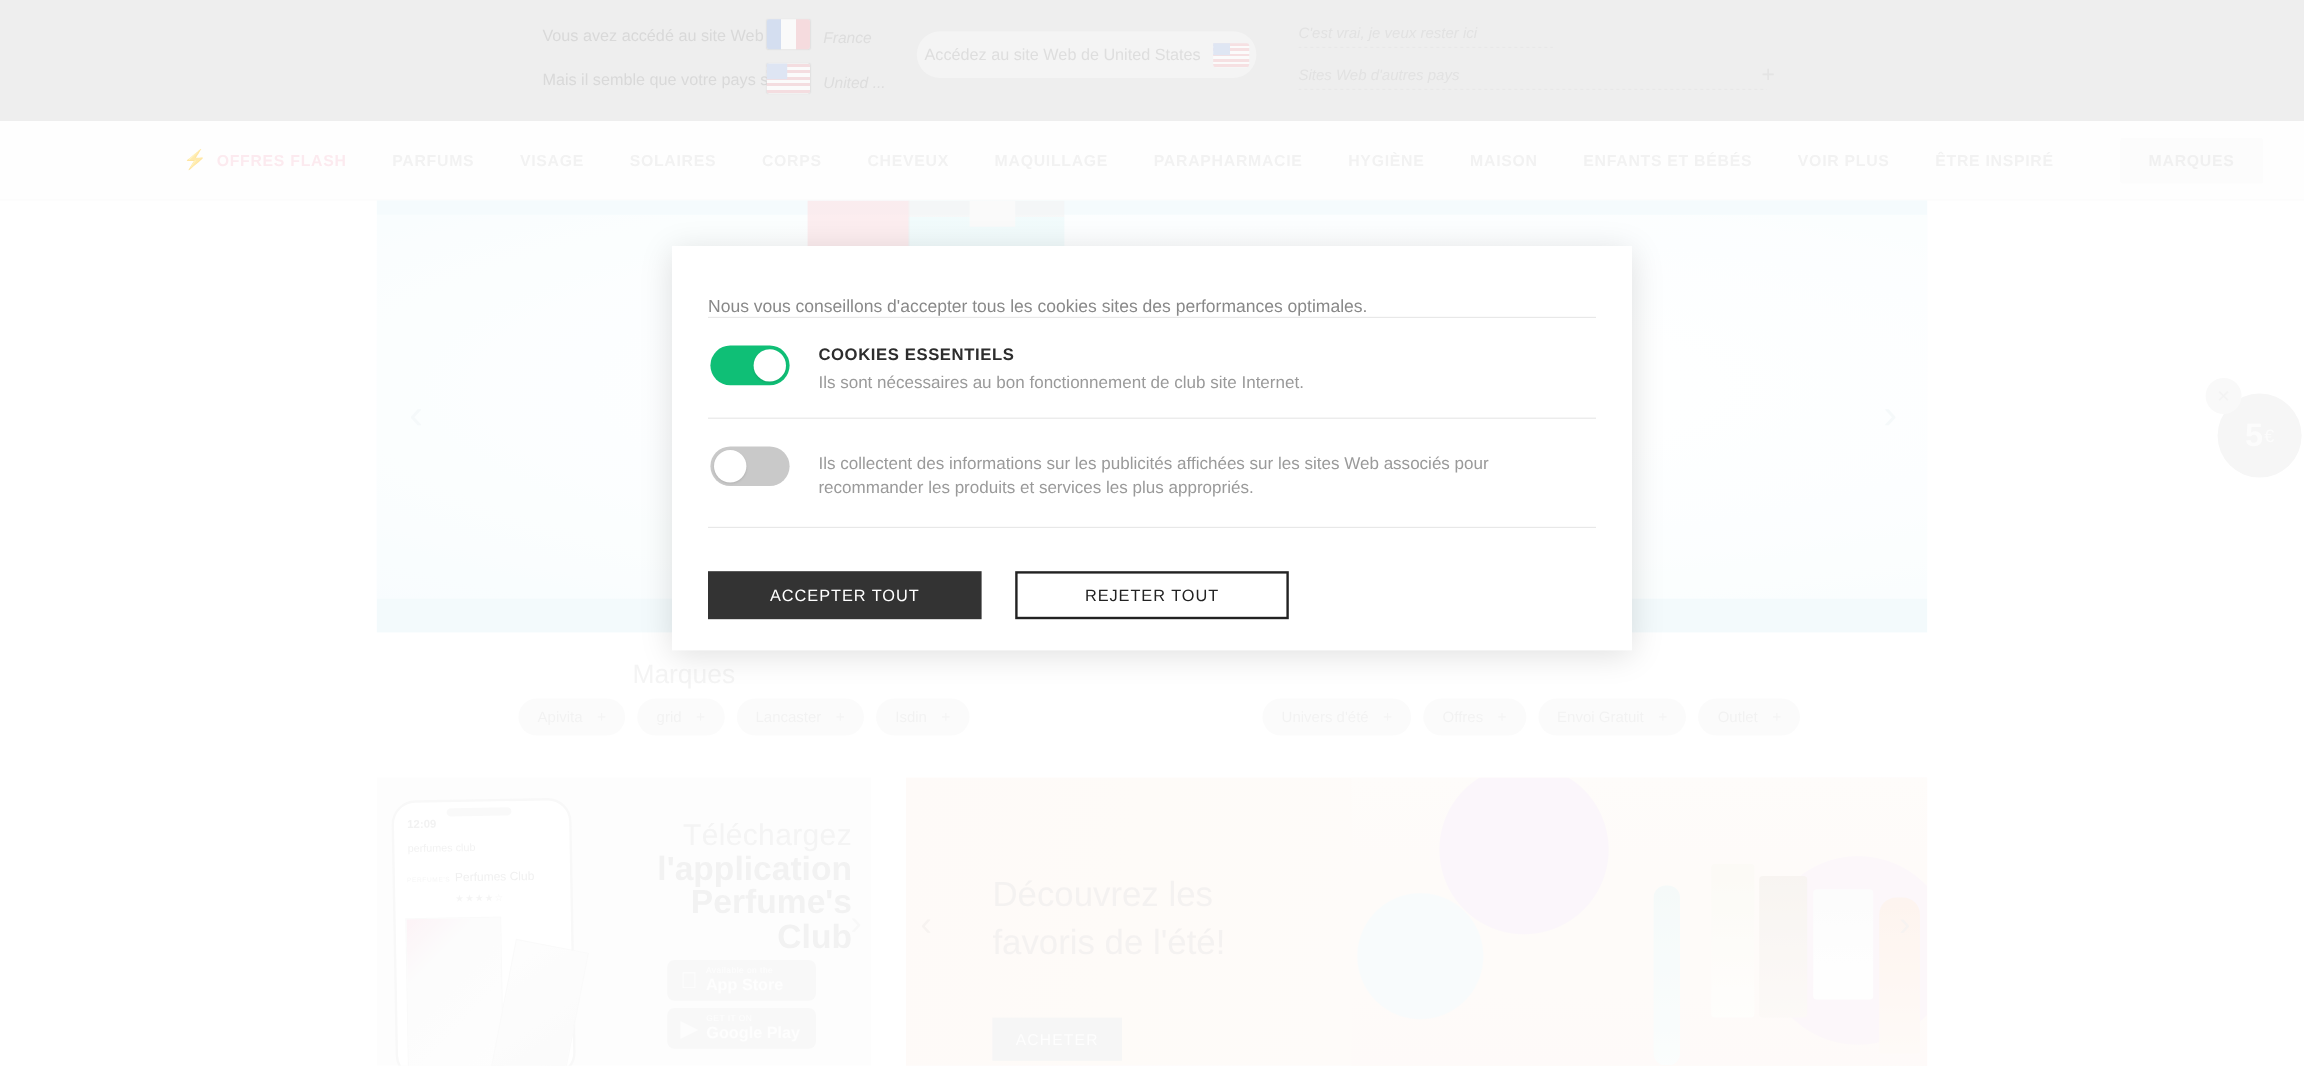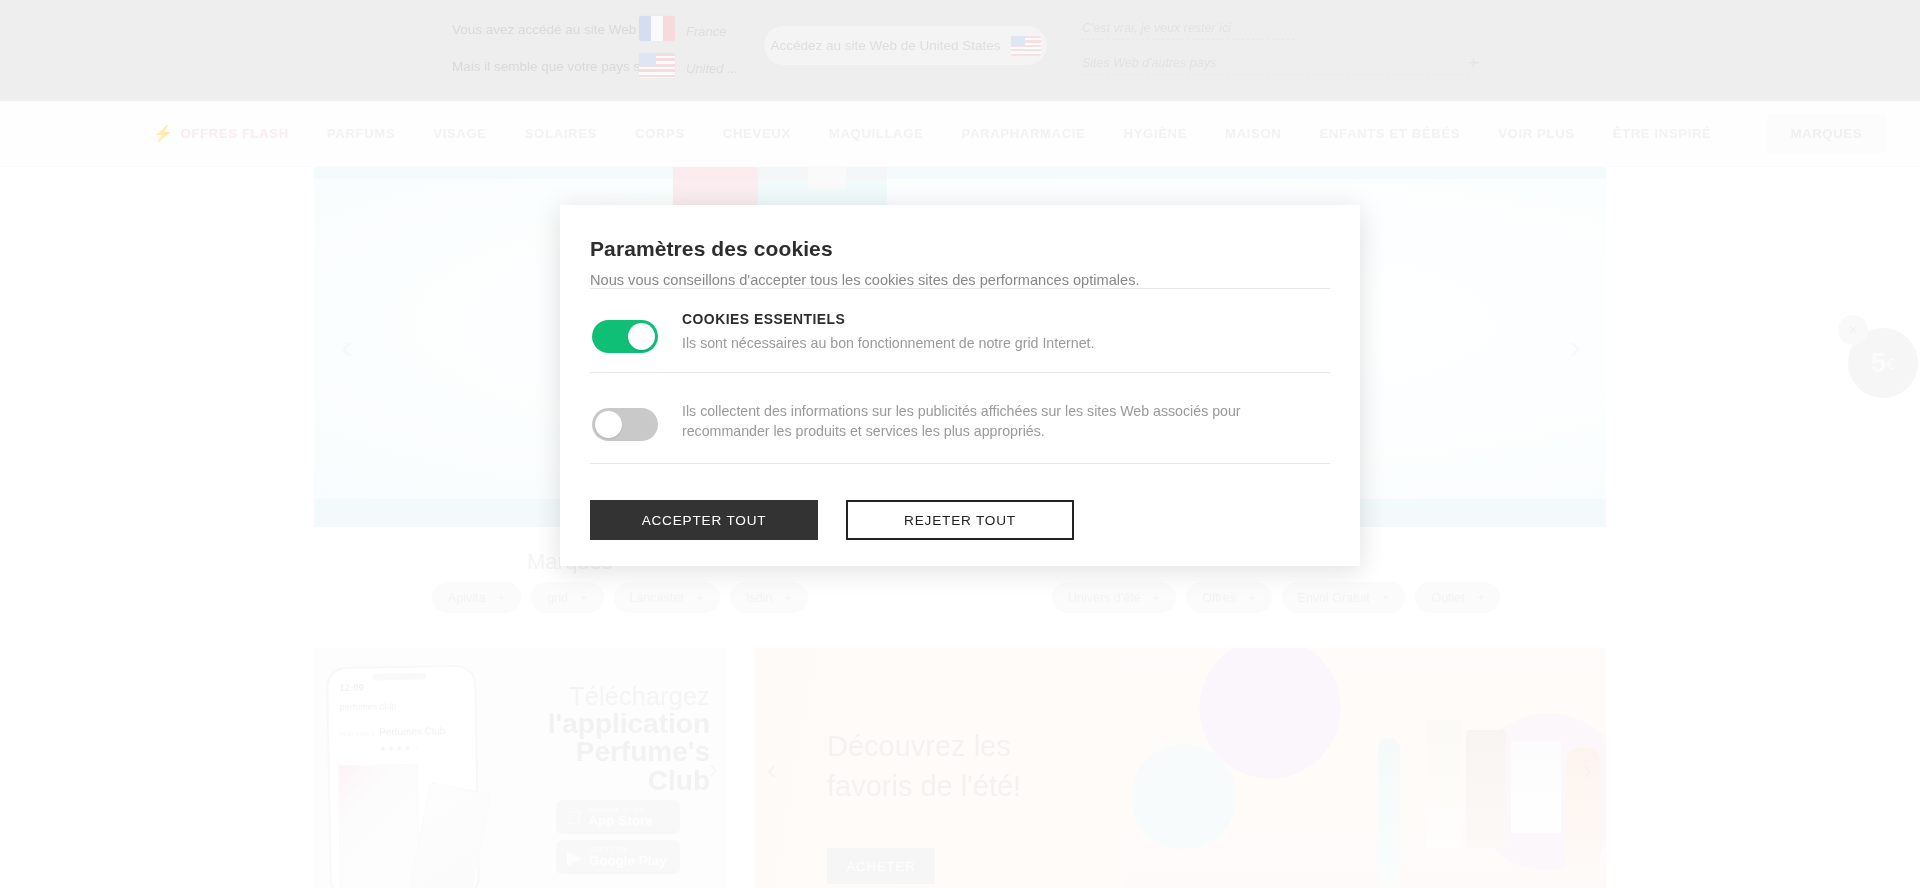--- a/index.html
+++ b/index.html
@@ -249,21 +249,21 @@
   .modal h2 {
     font-size: 21px; color: #2d2d2d; font-weight: 700; letter-spacing: .1px;
   }
   .modal .sub { margin-top: 11px; font-size: 14.6px; color: #888888; }
 
   .crow {
     display: flex; align-items: flex-start; gap: 24px;
     padding: 21px 2px 19px 2px; border-top: 1px solid #e8e8e8;
   }
   .crow:first-of-type { margin-top: 22px; }
-  .crow.align-mid { align-items: flex-end; }
+  .crow.align-mid { align-items: flex-start; }
 
   .toggle {
     flex: 0 0 auto; width: 66px; height: 33px; border-radius: 17px;
     background: #c9c9c9; position: relative; margin-top: 2px;
   }
   .toggle.on { background: #0fbf76; }
   .knob {
     position: absolute; top: 3px; left: 3px; width: 27px; height: 27px;
     border-radius: 50%; background: #ffffff; box-shadow: 0 1px 2px rgba(0,0,0,.12);
   }
@@ -445,30 +445,29 @@
     <div class="bubble">
       <span>5</span>
         <span class="eur">€</span>
     </div>
     <div class="bubble-close">✕</div>
   </div>
 
   <div class="veil"></div>
 
   <div class="modal">
-    <h2>Paramètres des cookies</h2>
     <div class="sub">Nous vous conseillons d'accepter tous les cookies sites des performances optimales.</div>
 
     <div class="crow align-mid">
       <div class="toggle on">
         <div class="knob"></div>
       </div>
       <div class="ctext">
         <div class="ctitle">COOKIES ESSENTIELS</div>
-        <div class="cdesc">Ils sont nécessaires au bon fonctionnement de notre grid Internet.</div>
+        <div class="cdesc">Ils sont nécessaires au bon fonctionnement de club site Internet.</div>
       </div>
     </div>
 
 
     <div class="crow align-mid">
       <div class="toggle">
         <div class="knob"></div>
       </div>
       <div class="ctext">
         <div class="cdesc">Ils collectent des informations sur les publicités affichées sur les sites Web associés pour recommander les produits et services les plus appropriés.</div>

